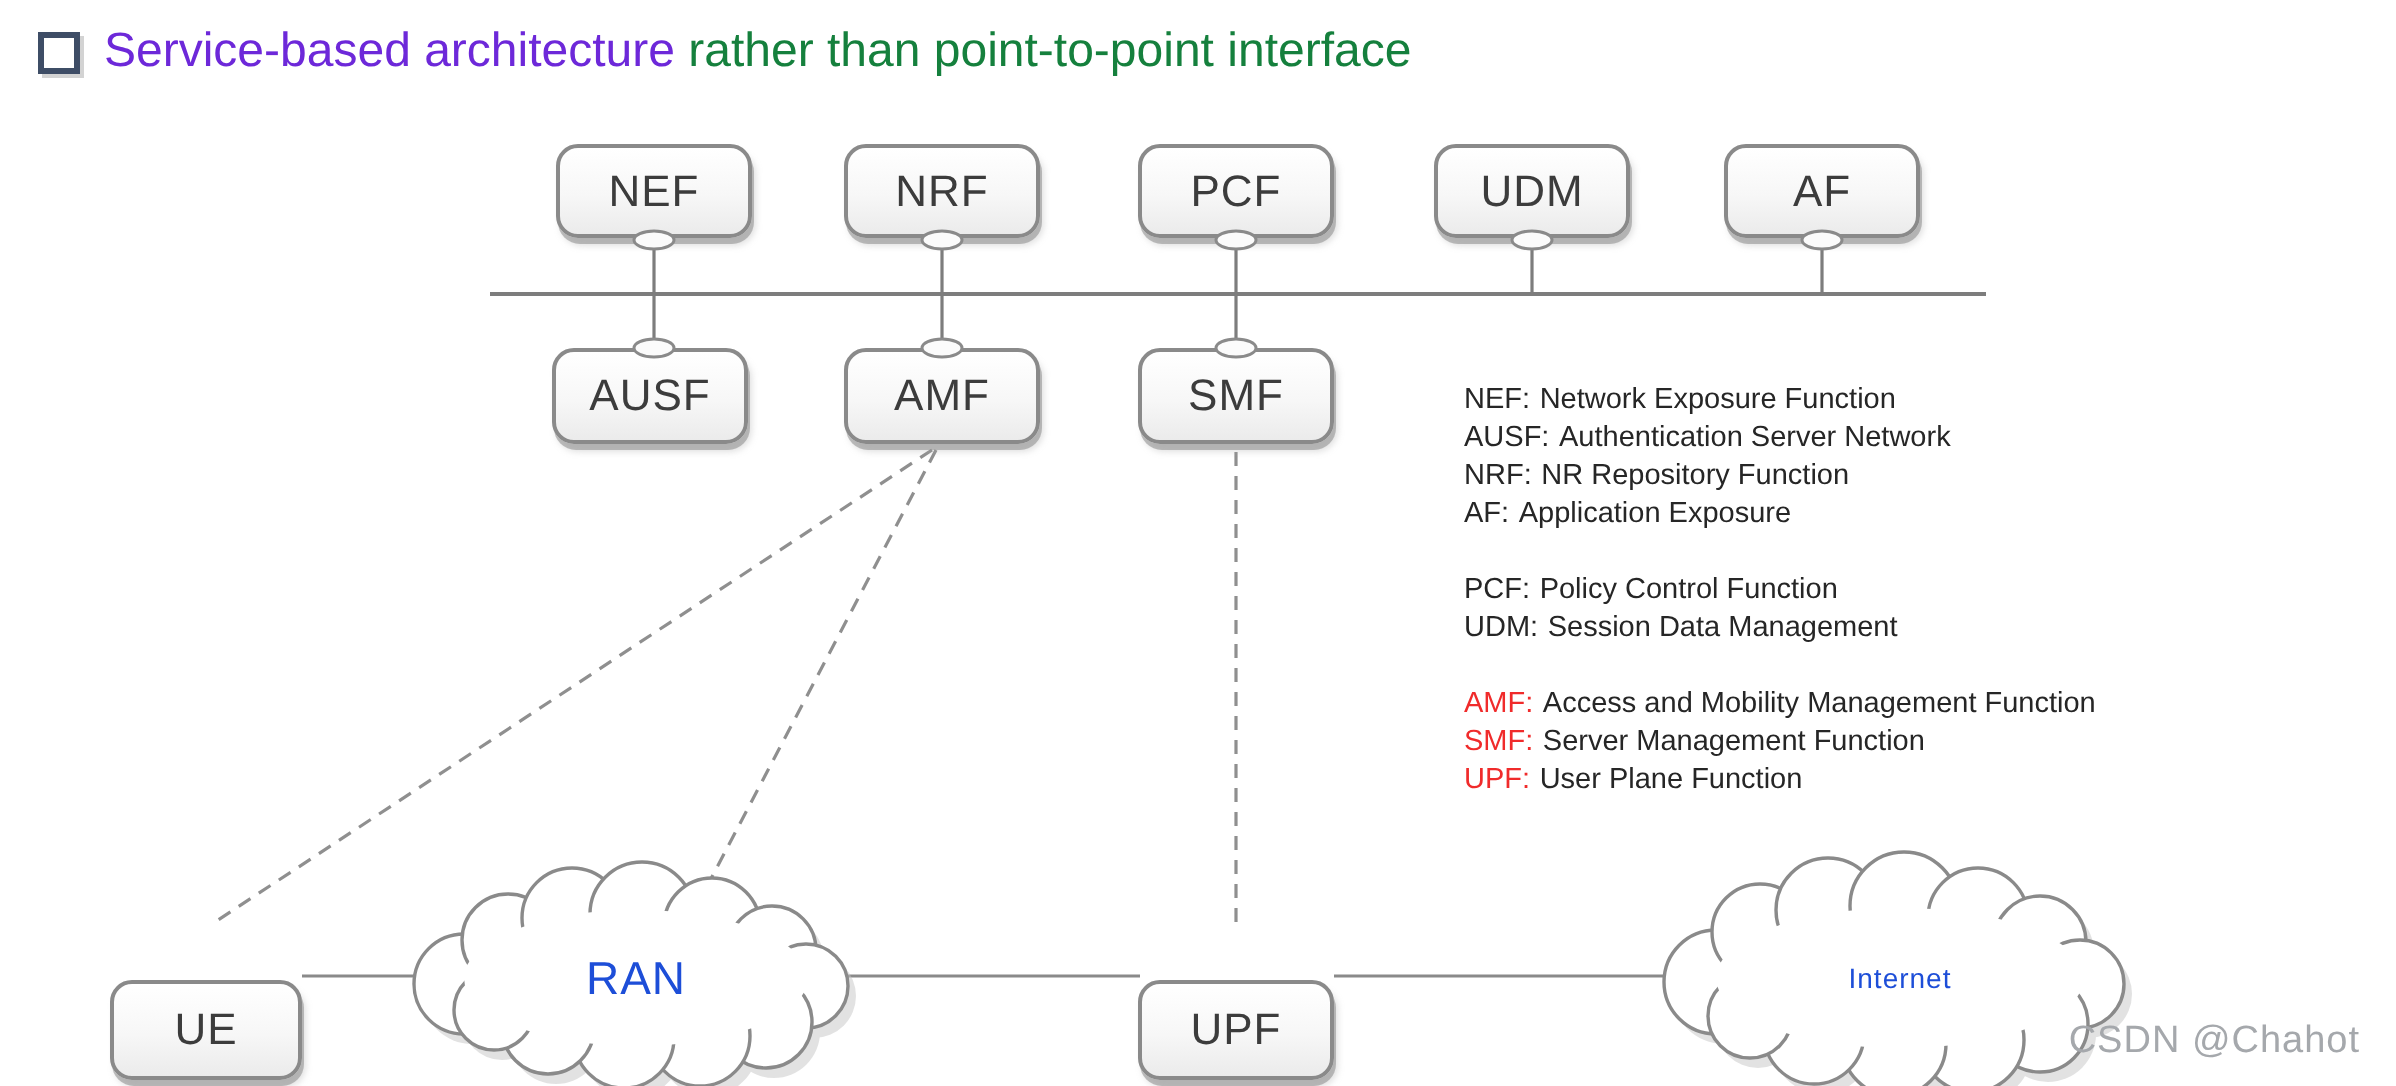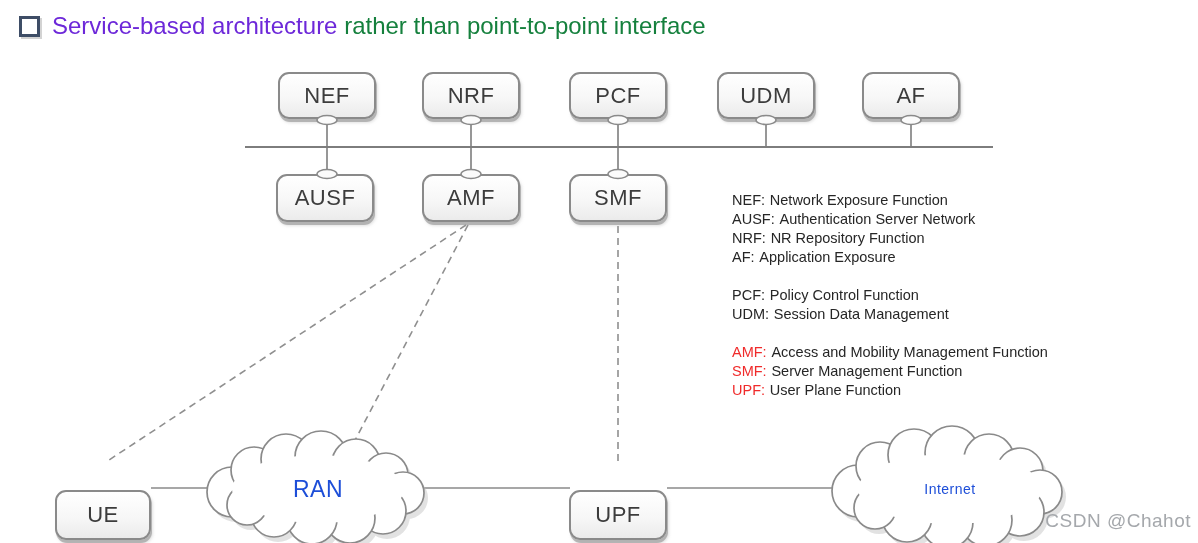--- a/index.html
+++ b/index.html
@@ -28,21 +28,21 @@
   
   .cloud-label{position:absolute;display:flex;align-items:center;justify-content:center;
                color:#1d4ed8;letter-spacing:.5px;}
 
   
   .legend{position:absolute;left:732px;top:191px;font-size:14.5px;line-height:19px;color:#262626;}
   .lg-group{margin:0 0 19px 0;}
   .lg-desc{margin-left:.33em;}
   .lg-red .lg-abbr,.lg-red .lg-colon{color:#f02b2b;}
 
-  .watermark{position:absolute;right:7px;top:510px;font-size:19px;color:#a5a8ac;letter-spacing:.5px;}
+  .watermark{position:absolute;right:18px;top:510px;font-size:19px;color:#a5a8ac;letter-spacing:.5px;}
 </style>
 </head>
 <body>
 
 <div class="stage">
 
   <svg class="wires" viewBox="0 0 1198 543">
 
     <g stroke="#7d7d7d" fill="none">
       <line x1="245" y1="147" x2="993" y2="147" stroke-width="2"></line>

